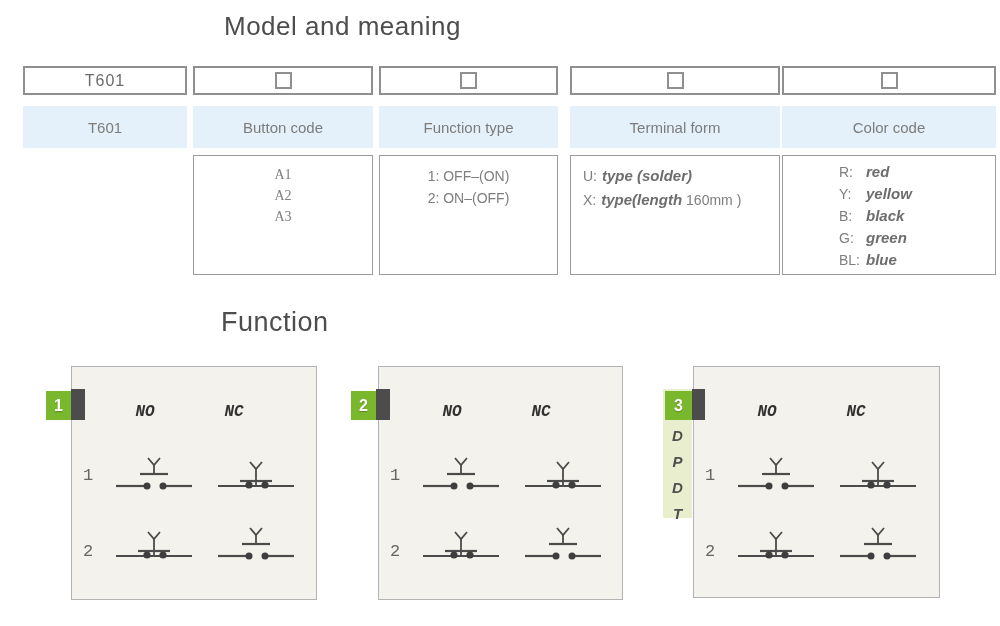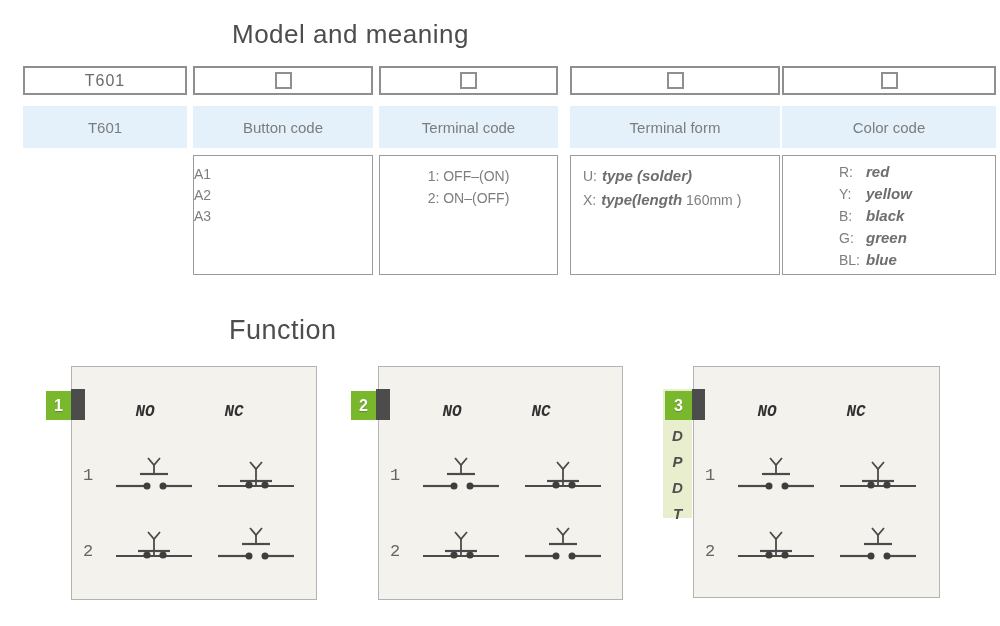--- a/index.html
+++ b/index.html
@@ -1,20 +1,20 @@
 <!DOCTYPE html>
 <html><head>
 <meta charset="utf-8">
 <style>
   html,body{margin:0;padding:0;background:#ffffff;}
   .canvas{
     position:relative;width:1000px;height:626px;background:#ffffff;
     font-family:"Liberation Sans",sans-serif;overflow:hidden;
   }
-  .title{position:absolute;margin:8px;font-weight:400;color:#4d4d4d;letter-spacing:0.5px;}
+  .title{position:absolute;margin:0;font-weight:400;color:#4d4d4d;letter-spacing:0.5px;}
   .t-model{left:224px;top:11px;font-size:26px;}
   .t-function{left:221px;top:307px;font-size:27px;}
 
   
   .cell{position:absolute;box-sizing:border-box;}
   .c1{left:23px;width:164px;}
   .c2{left:193px;width:180px;}
   .c3{left:379px;width:179px;}
   .c4{left:570px;width:210px;}
   .c5{left:782px;width:214px;}
@@ -22,21 +22,21 @@
   .r1{top:66px;height:29px;border:2px solid #8f8f8f;background:#fff;
       display:flex;align-items:center;justify-content:center;}
   .r2{top:106px;height:42px;background:#e4f1fa;display:flex;align-items:center;
       justify-content:center;color:#7c7c7c;font-size:15px;}
   .r3{top:155px;height:120px;border:1px solid #9b9b9b;background:#fff;
       color:#7e7e7e;font-size:14px;}
 
   .model-code{font-size:16px;color:#6a6a6a;letter-spacing:1px;}
   .cb{width:13px;height:13px;border:2px solid #8f8f8f;background:#fff;}
 
-  .lines{padding-top:8px;line-height:21px;text-align:left;}
+  .lines{padding-top:8px;line-height:21px;text-align:center;font-family:Liberation Serif, serif;}
   .fc-lines{padding-top:9px;line-height:22px;text-align:center;}
   .t-lines{padding:8px 0 0 12px;line-height:23px;text-align:left;}
   .c-lines{padding:5px 0 0 56px;line-height:22px;text-align:left;}
   .em{font-style:italic;font-weight:700;color:#6d6d6d;font-size:15px;margin-left:5px;}
   .sfx{margin-left:4px;}
   .pf{display:inline-block;min-width:22px;}
 
   
   .panel{position:absolute;background:#f4f2ec;border:1px solid #b3b3b3;box-sizing:border-box;font-family:Liberation Mono, monospace;}
   .p1{left:71px;top:366px;width:246px;height:234px;}
@@ -119,21 +119,21 @@
     <span class="cb"></span>
   </div>
 
   <div class="cell r2 c1">
     <span>T601</span>
   </div>
   <div class="cell r2 c2">
     <span>Button code</span>
   </div>
   <div class="cell r2 c3">
-    <span>Terminal code</span>
+    <span>Function type</span>
   </div>
   <div class="cell r2 c4">
     <span>Terminal form</span>
   </div>
   <div class="cell r2 c5">
     <span>Color code</span>
   </div>
 
   <div class="cell r3 c2">
     <div class="lines">

